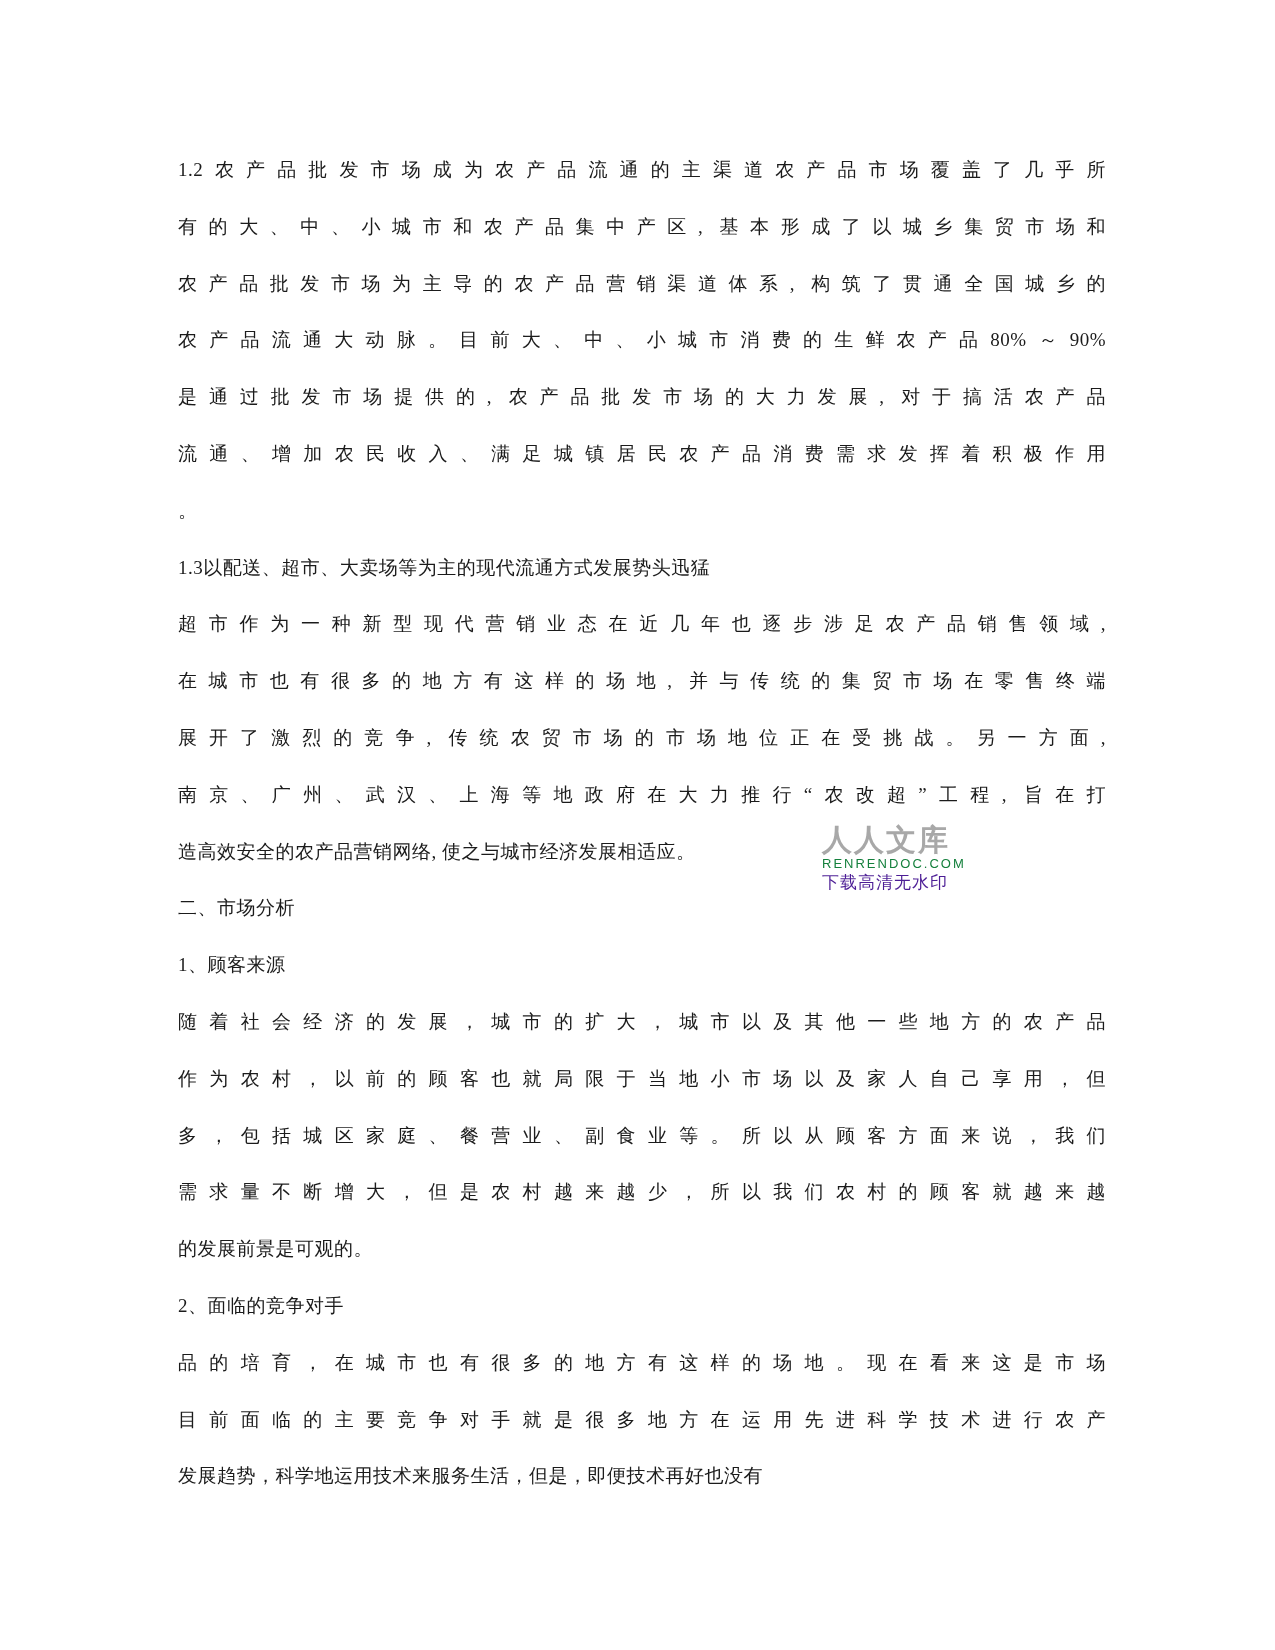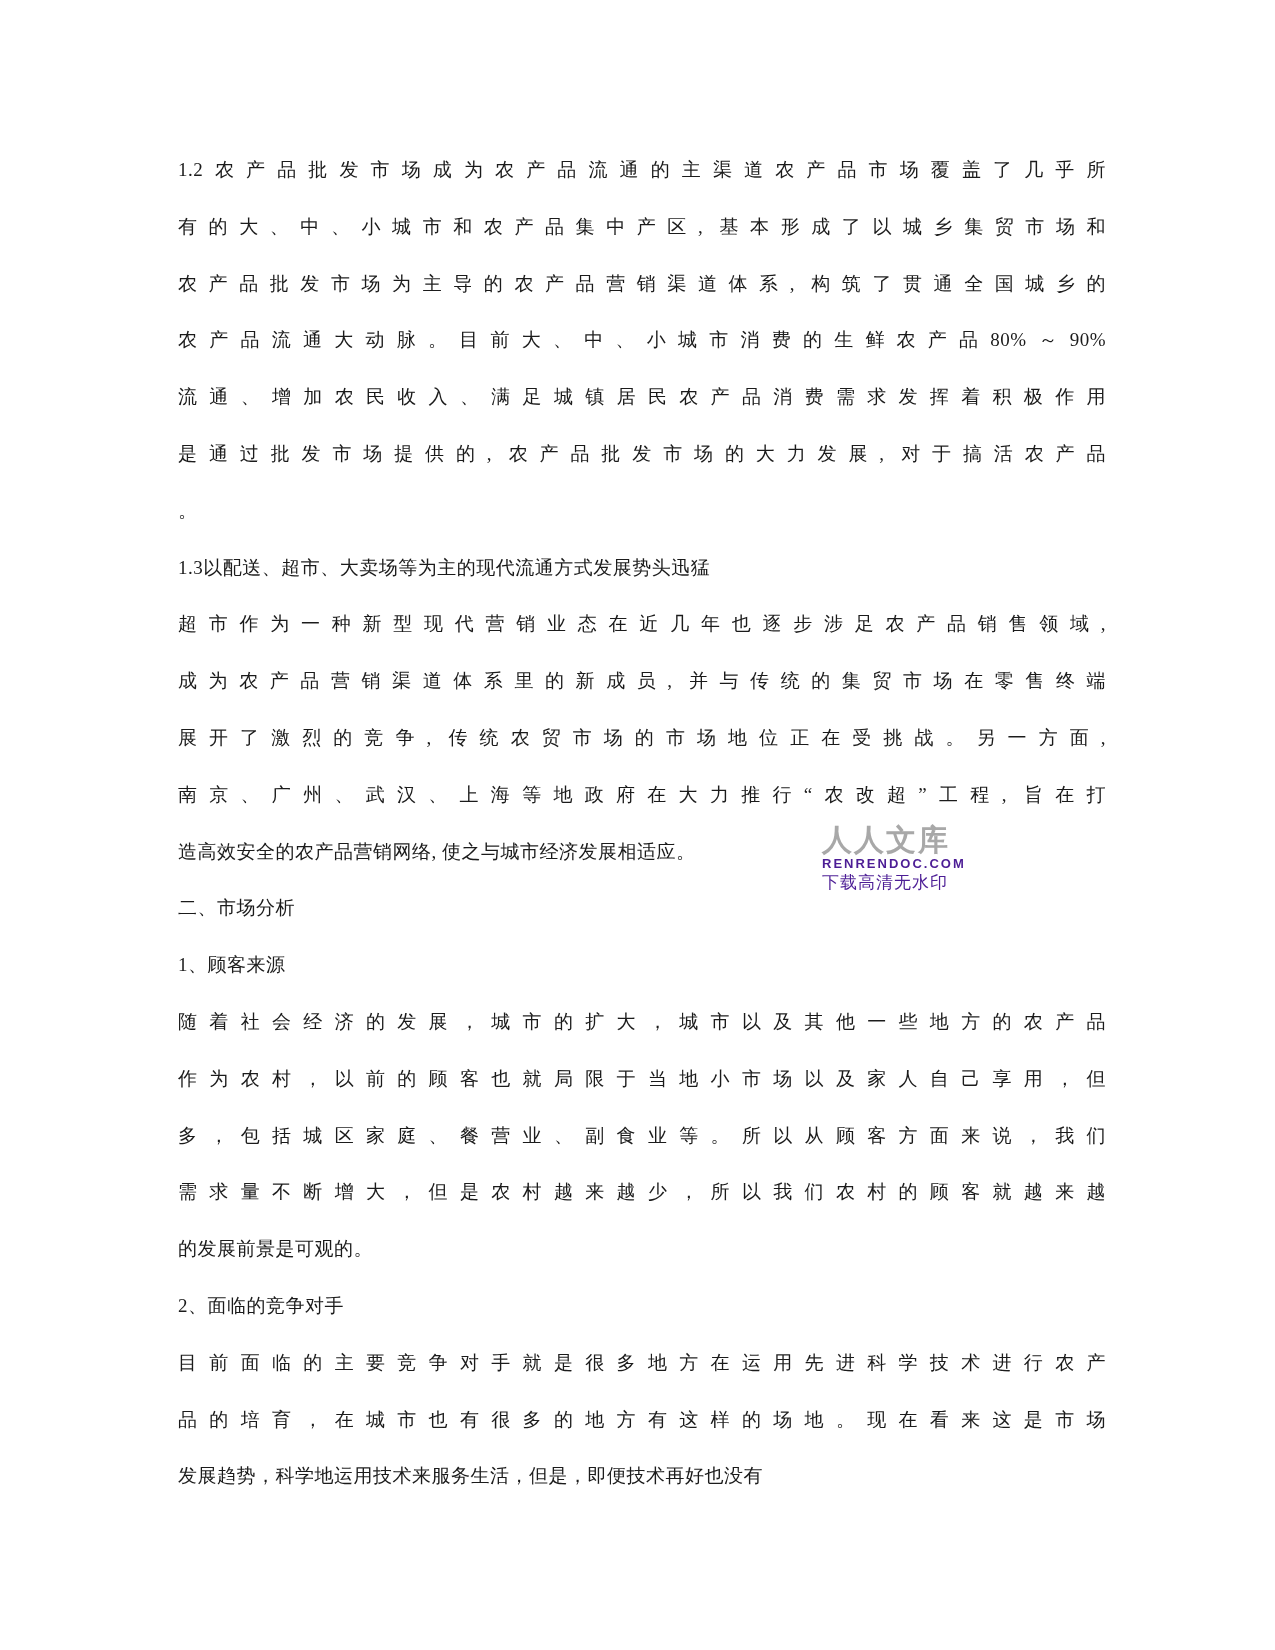--- a/index.html
+++ b/index.html
@@ -49,22 +49,22 @@
   .wm-title {
     font-size: 30px;
     font-weight: 700;
     color: #a8a8a8;
     letter-spacing: 2px;
     line-height: 32px;
     font-family: "Liberation Serif", serif;
   }
   .wm-domain {
     font-size: 13px;
-    font-weight: 700;
-    color: #4c1d95;
+    font-weight: 400;
+    color: #15803d;
     letter-spacing: 2px;
     line-height: 14px;
     margin-top: 1px;
   }
   .wm-caption {
     font-size: 17px;
     color: #4c1d95;
     letter-spacing: 1px;
     line-height: 19px;
     margin-top: 2px;
@@ -80,35 +80,35 @@
     <div class="wm-title">人人文库</div>
     <div class="wm-domain">RENRENDOC.COM</div>
     <div class="wm-caption">下载高清无水印</div>
   </div>
 
   <div class="doc-body">
       <div class="line full">1.2农产品批发市场成为农产品流通的主渠道农产品市场覆盖了几乎所</div>
       <div class="line full">有的大、中、小城市和农产品集中产区, 基本形成了以城乡集贸市场和</div>
       <div class="line full">农产品批发市场为主导的农产品营销渠道体系, 构筑了贯通全国城乡的</div>
       <div class="line full">农产品流通大动脉。目前大、中、小城市消费的生鲜农产品80%～90%</div>
+      <div class="line full">是通过批发市场提供的, 农产品批发市场的大力发展, 对于搞活农产品</div>
       <div class="line full">流通、增加农民收入、满足城镇居民农产品消费需求发挥着积极作用</div>
-      <div class="line full">是通过批发市场提供的, 农产品批发市场的大力发展, 对于搞活农产品</div>
       <div class="line">。</div>
       <div class="line">1.3以配送、超市、大卖场等为主的现代流通方式发展势头迅猛</div>
       <div class="line full">超市作为一种新型现代营销业态在近几年也逐步涉足农产品销售领域,</div>
-      <div class="line full">成为农产品营销渠道体系里的新成员, 并与传统的集贸市场在零售终端</div>
+      <div class="line full">在城市也有很多的地方有这样的场地, 并与传统的集贸市场在零售终端</div>
       <div class="line full">展开了激烈的竞争, 传统农贸市场的市场地位正在受挑战。另一方面,</div>
       <div class="line full">南京、广州、武汉、上海等地政府在大力推行“农改超”工程, 旨在打</div>
       <div class="line">造高效安全的农产品营销网络, 使之与城市经济发展相适应。</div>
       <div class="line">二、市场分析</div>
       <div class="line">1、顾客来源</div>
       <div class="line full">随着社会经济的发展，城市的扩大，城市以及其他一些地方的农产品</div>
       <div class="line full">作为农村，以前的顾客也就局限于当地小市场以及家人自己享用，但</div>
       <div class="line full">多，包括城区家庭、餐营业、副食业等。所以从顾客方面来说，我们</div>
       <div class="line full">需求量不断增大，但是农村越来越少，所以我们农村的顾客就越来越</div>
       <div class="line">的发展前景是可观的。</div>
       <div class="line">2、面临的竞争对手</div>
+      <div class="line full">品的培育，在城市也有很多的地方有这样的场地。现在看来这是市场</div>
       <div class="line full">目前面临的主要竞争对手就是很多地方在运用先进科学技术进行农产</div>
-      <div class="line full">品的培育，在城市也有很多的地方有这样的场地。现在看来这是市场</div>
       <div class="line">发展趋势，科学地运用技术来服务生活，但是，即便技术再好也没有</div>
     </div>
 
 </div>
 
 </body></html>

